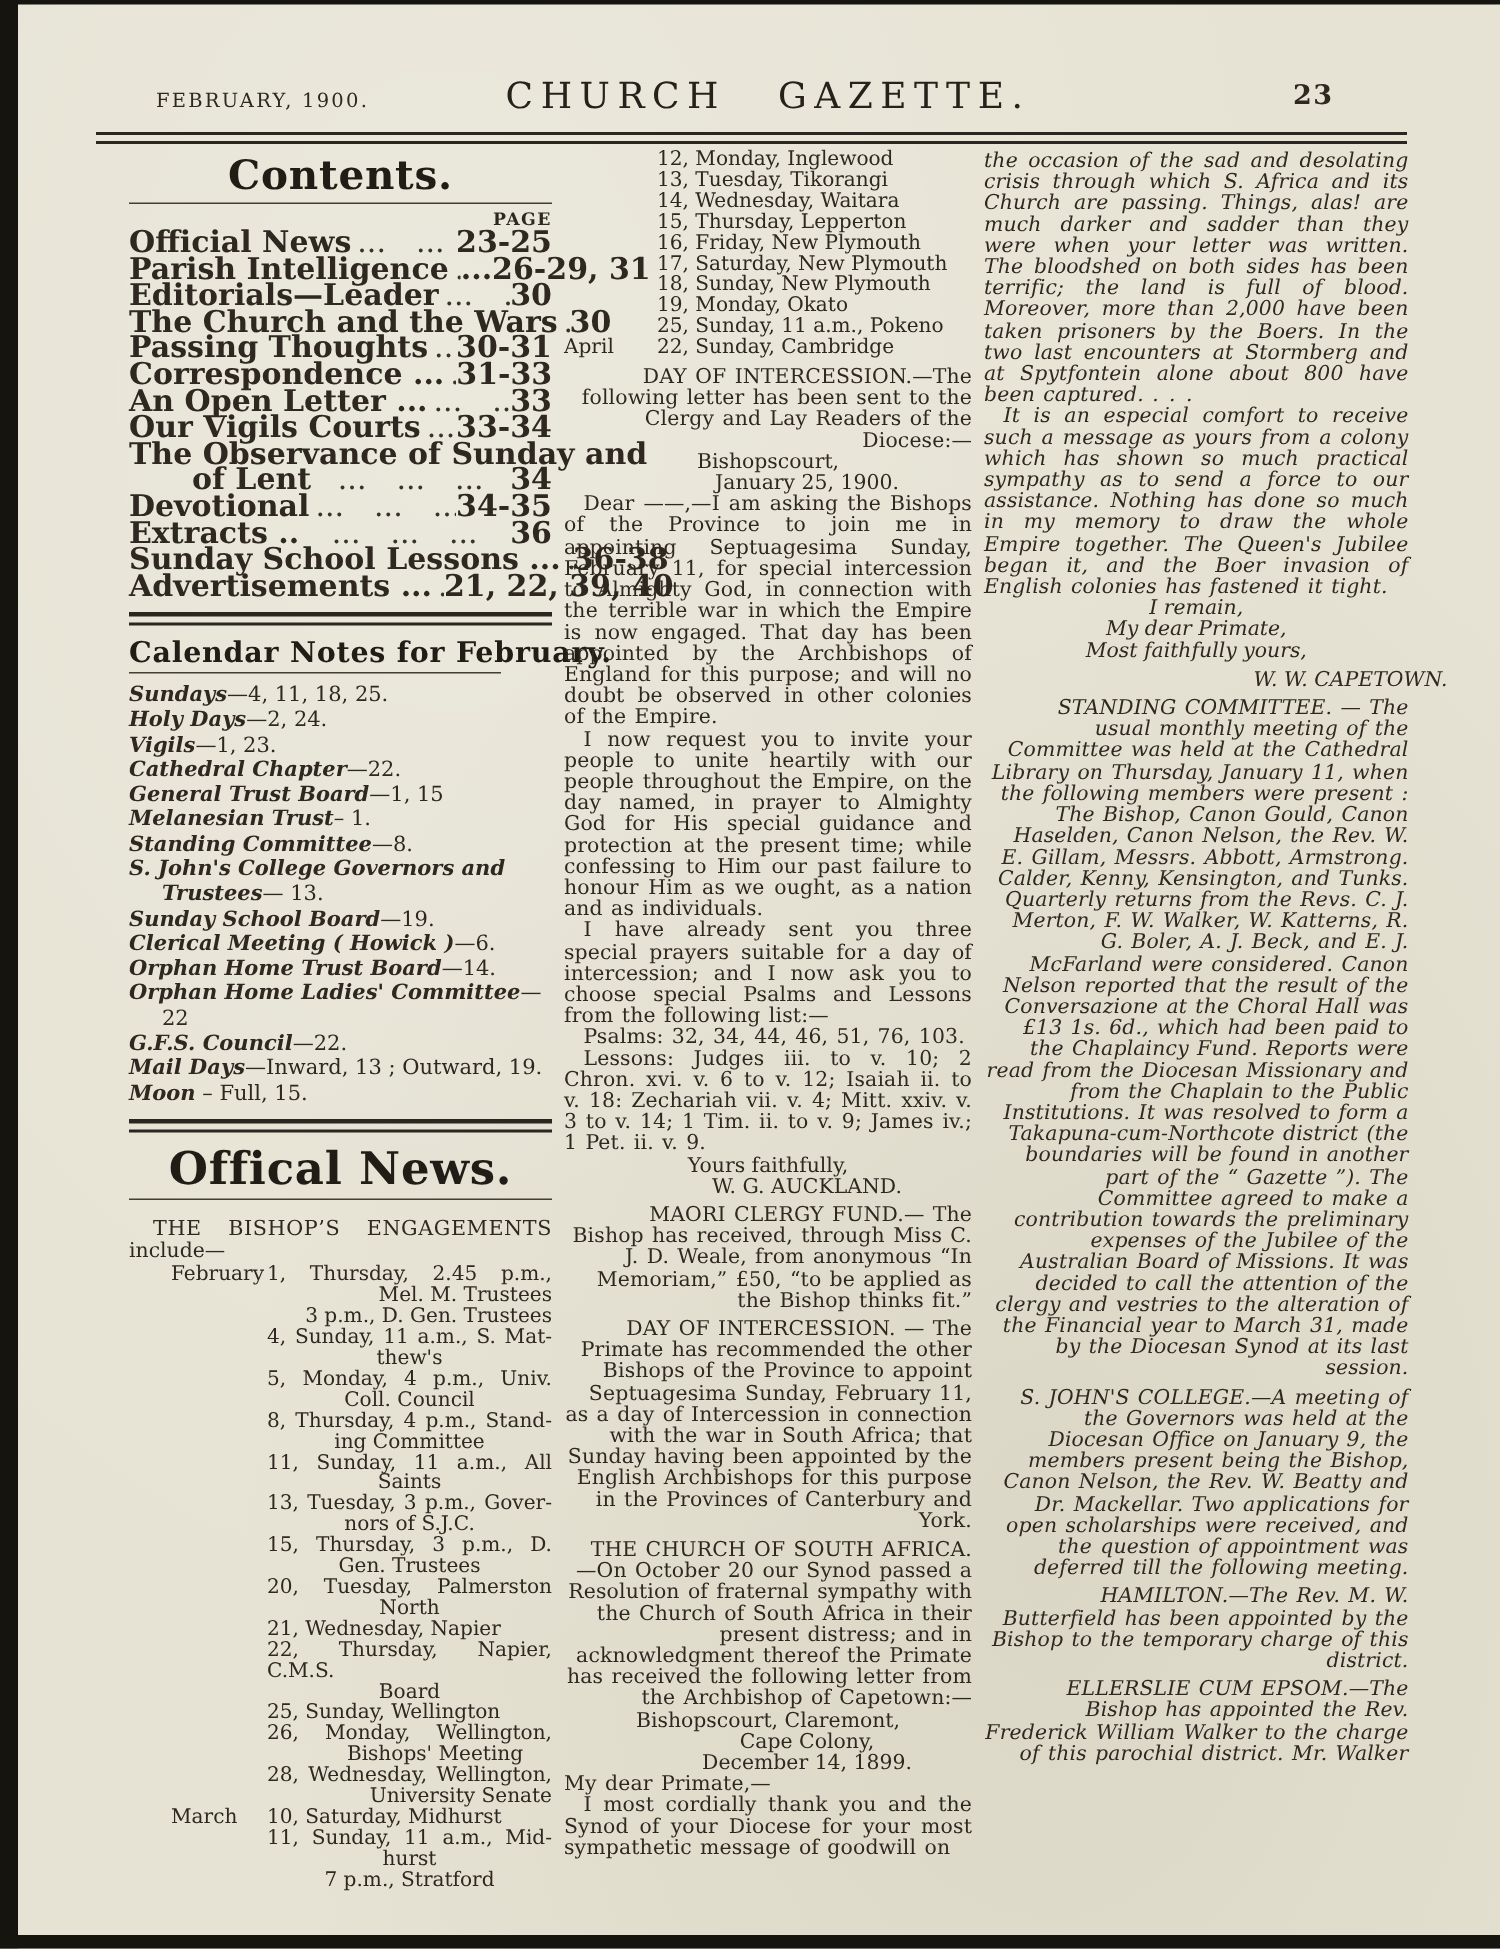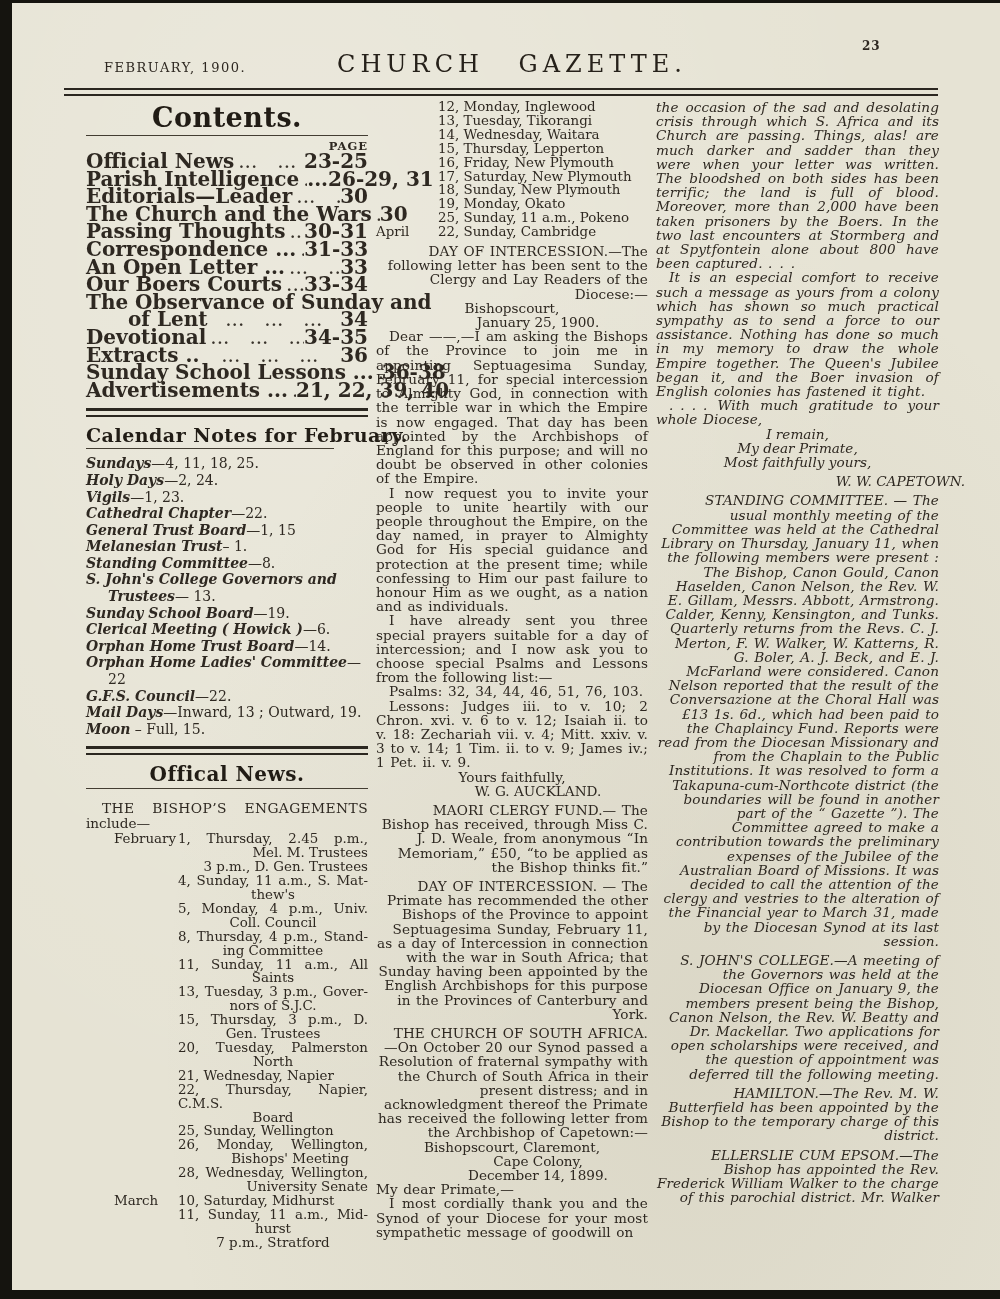--- a/index.html
+++ b/index.html
@@ -17,40 +17,40 @@
     color:#2e2821;
   }
   .edge-left{position:absolute;left:0;top:0;width:12px;height:1299px;background:#15140f;}
   .edge-top{position:absolute;left:0;top:0;width:1000px;height:3px;background:#15140f;}
   .edge-bottom{position:absolute;left:0;bottom:0;width:1000px;height:9px;background:#15140f;}
 
   
   .hdate{position:absolute;left:104px;top:60px;font-size:13px;letter-spacing:1.5px;}
   .htitle{position:absolute;left:0;top:50px;width:1000px;margin:0;text-align:center;
     font-size:24px;font-weight:normal;letter-spacing:5px;word-spacing:22px;color:#26211a;padding-left:12px;}
-  .hpage{position:absolute;left:862px;top:39px;font-size:12px;font-weight:bold;letter-spacing:1px;}
+  .hpage{position:absolute;left:862px;top:53px;font-size:18px;font-weight:bold;letter-spacing:1px;}
   .hrule{position:absolute;left:64px;top:88px;width:874px;height:4px;
     border-top:2px solid #2b2720;border-bottom:2px solid #2b2720;}
 
   
   .col{position:absolute;top:100px;}
   .col-left{left:86px;width:282px;}
   .col-mid{left:376px;width:272px;}
   .col-right{left:656px;width:283px;font-style:italic;}
 
   
   .thinrule{border-top:1px solid #433d32;margin:2px 0 3px 0;}
   .thinrule.short{width:88%;}
   .dbl{height:4px;border-top:3px solid #2b2720;border-bottom:2px solid #2b2720;margin:9px 0 7px 0;}
 
   
   .bl{margin:0;text-align:center;font-weight:bold;color:#211c15;letter-spacing:.5px;}
   .contents-head{font-size:27px;margin-top:2px;}
   .cal-head{font-size:19px;margin-top:5px;white-space:nowrap;}
-  .news-head{font-size:20px;margin-top:0;}
+  .news-head{font-size:30px;margin-top:0;}
 
   
   .page-label{text-align:right;font-size:11.5px;font-weight:bold;letter-spacing:1px;line-height:14px;margin-top:3px;}
   .crow{display:flex;align-items:baseline;line-height:17.6px;font-size:20px;}
   .crow .ct{font-weight:bold;white-space:nowrap;}
   .crow .cd{flex:1;text-align:center;white-space:nowrap;overflow:hidden;padding:0 4px;color:#38322a;}
   .crow .cp{font-weight:bold;white-space:nowrap;}
   .crow.indent .ct{padding-left:42px;}
 
   
@@ -137,21 +137,21 @@
     <span class="cp">31-33</span>
   </div>
 
   <div class="crow">
     <span class="ct">An Open Letter ...</span>
     <span class="cd">... ...</span>
     <span class="cp">33</span>
   </div>
 
   <div class="crow">
-    <span class="ct">Our Boers Courts</span>
+    <span class="ct">Our Vigils Courts</span>
     <span class="cd">... ...</span>
     <span class="cp">33-34</span>
   </div>
 
   <div class="crow">
     <span class="ct">The Observance of Sunday and</span>
     <span class="cd"></span>
     <span class="cp"></span>
   </div>
 
@@ -475,21 +475,20 @@
         <div class="line al-center-right">December 14, 1899.</div>
         <div class="para">My dear Primate,—</div>
         <div class="para ind">I most cordially thank you and the Synod of your Diocese for your most sympathetic message of goodwill on</div>
       </div>
   </div>
 
   <div class="col col-right">
     <div id="right-blocks">
         <div class="para">the occasion of the sad and desolating crisis through which S. Africa and its Church are passing. Things, alas! are much darker and sadder than they were when your letter was written. The bloodshed on both sides has been terrific; the land is full of blood. Moreover, more than 2,000 have been taken prisoners by the Boers. In the two last encounters at Stormberg and at Spytfontein alone about 800 have been captured. . . .</div>
         <div class="para ind">It is an especial comfort to receive such a message as yours from a colony which has shown so much practical sympathy as to send a force to our assistance. Nothing has done so much in my memory to draw the whole Empire together. The Queen's Jubilee began it, and the Boer invasion of English colonies has fastened it tight.</div>
-        <div class="para ind">. . . . With much gratitude to your whole Diocese,</div>
         <div class="line al-center">I remain,</div>
         <div class="line al-center">My dear Primate,</div>
         <div class="line al-center">Most faithfully yours,</div>
         <div class="line al-center-right gap">W. W. CAPETOWN.</div>
         <div class="para ind gap">STANDING COMMITTEE. — The usual monthly meeting of the Committee was held at the Cathedral Library on Thursday, January 11, when the following members were present : The Bishop, Canon Gould, Canon Haselden, Canon Nelson, the Rev. W. E. Gillam, Messrs. Abbott, Armstrong. Calder, Kenny, Kensington, and Tunks. Quarterly returns from the Revs. C. J. Merton, F. W. Walker, W. Katterns, R. G. Boler, A. J. Beck, and E. J. McFarland were considered. Canon Nelson reported that the result of the Conversazione at the Choral Hall was £13 1s. 6d., which had been paid to the Chaplaincy Fund. Reports were read from the Diocesan Missionary and from the Chaplain to the Public Institutions. It was resolved to form a Takapuna-cum-Northcote district (the boundaries will be found in another part of the “ Gazette ”). The Committee agreed to make a contribution towards the preliminary expenses of the Jubilee of the Australian Board of Missions. It was decided to call the attention of the clergy and vestries to the alteration of the Financial year to March 31, made by the Diocesan Synod at its last session.</div>
         <div class="para ind gap">S. JOHN'S COLLEGE.—A meeting of the Governors was held at the Diocesan Office on January 9, the members present being the Bishop, Canon Nelson, the Rev. W. Beatty and Dr. Mackellar. Two applications for open scholarships were received, and the question of appointment was deferred till the following meeting.</div>
         <div class="para ind gap">HAMILTON.—The Rev. M. W. Butterfield has been appointed by the Bishop to the temporary charge of this district.</div>
         <div class="para ind gap">ELLERSLIE CUM EPSOM.—The Bishop has appointed the Rev. Frederick William Walker to the charge of this parochial district. Mr. Walker</div>
       </div>
   </div>

